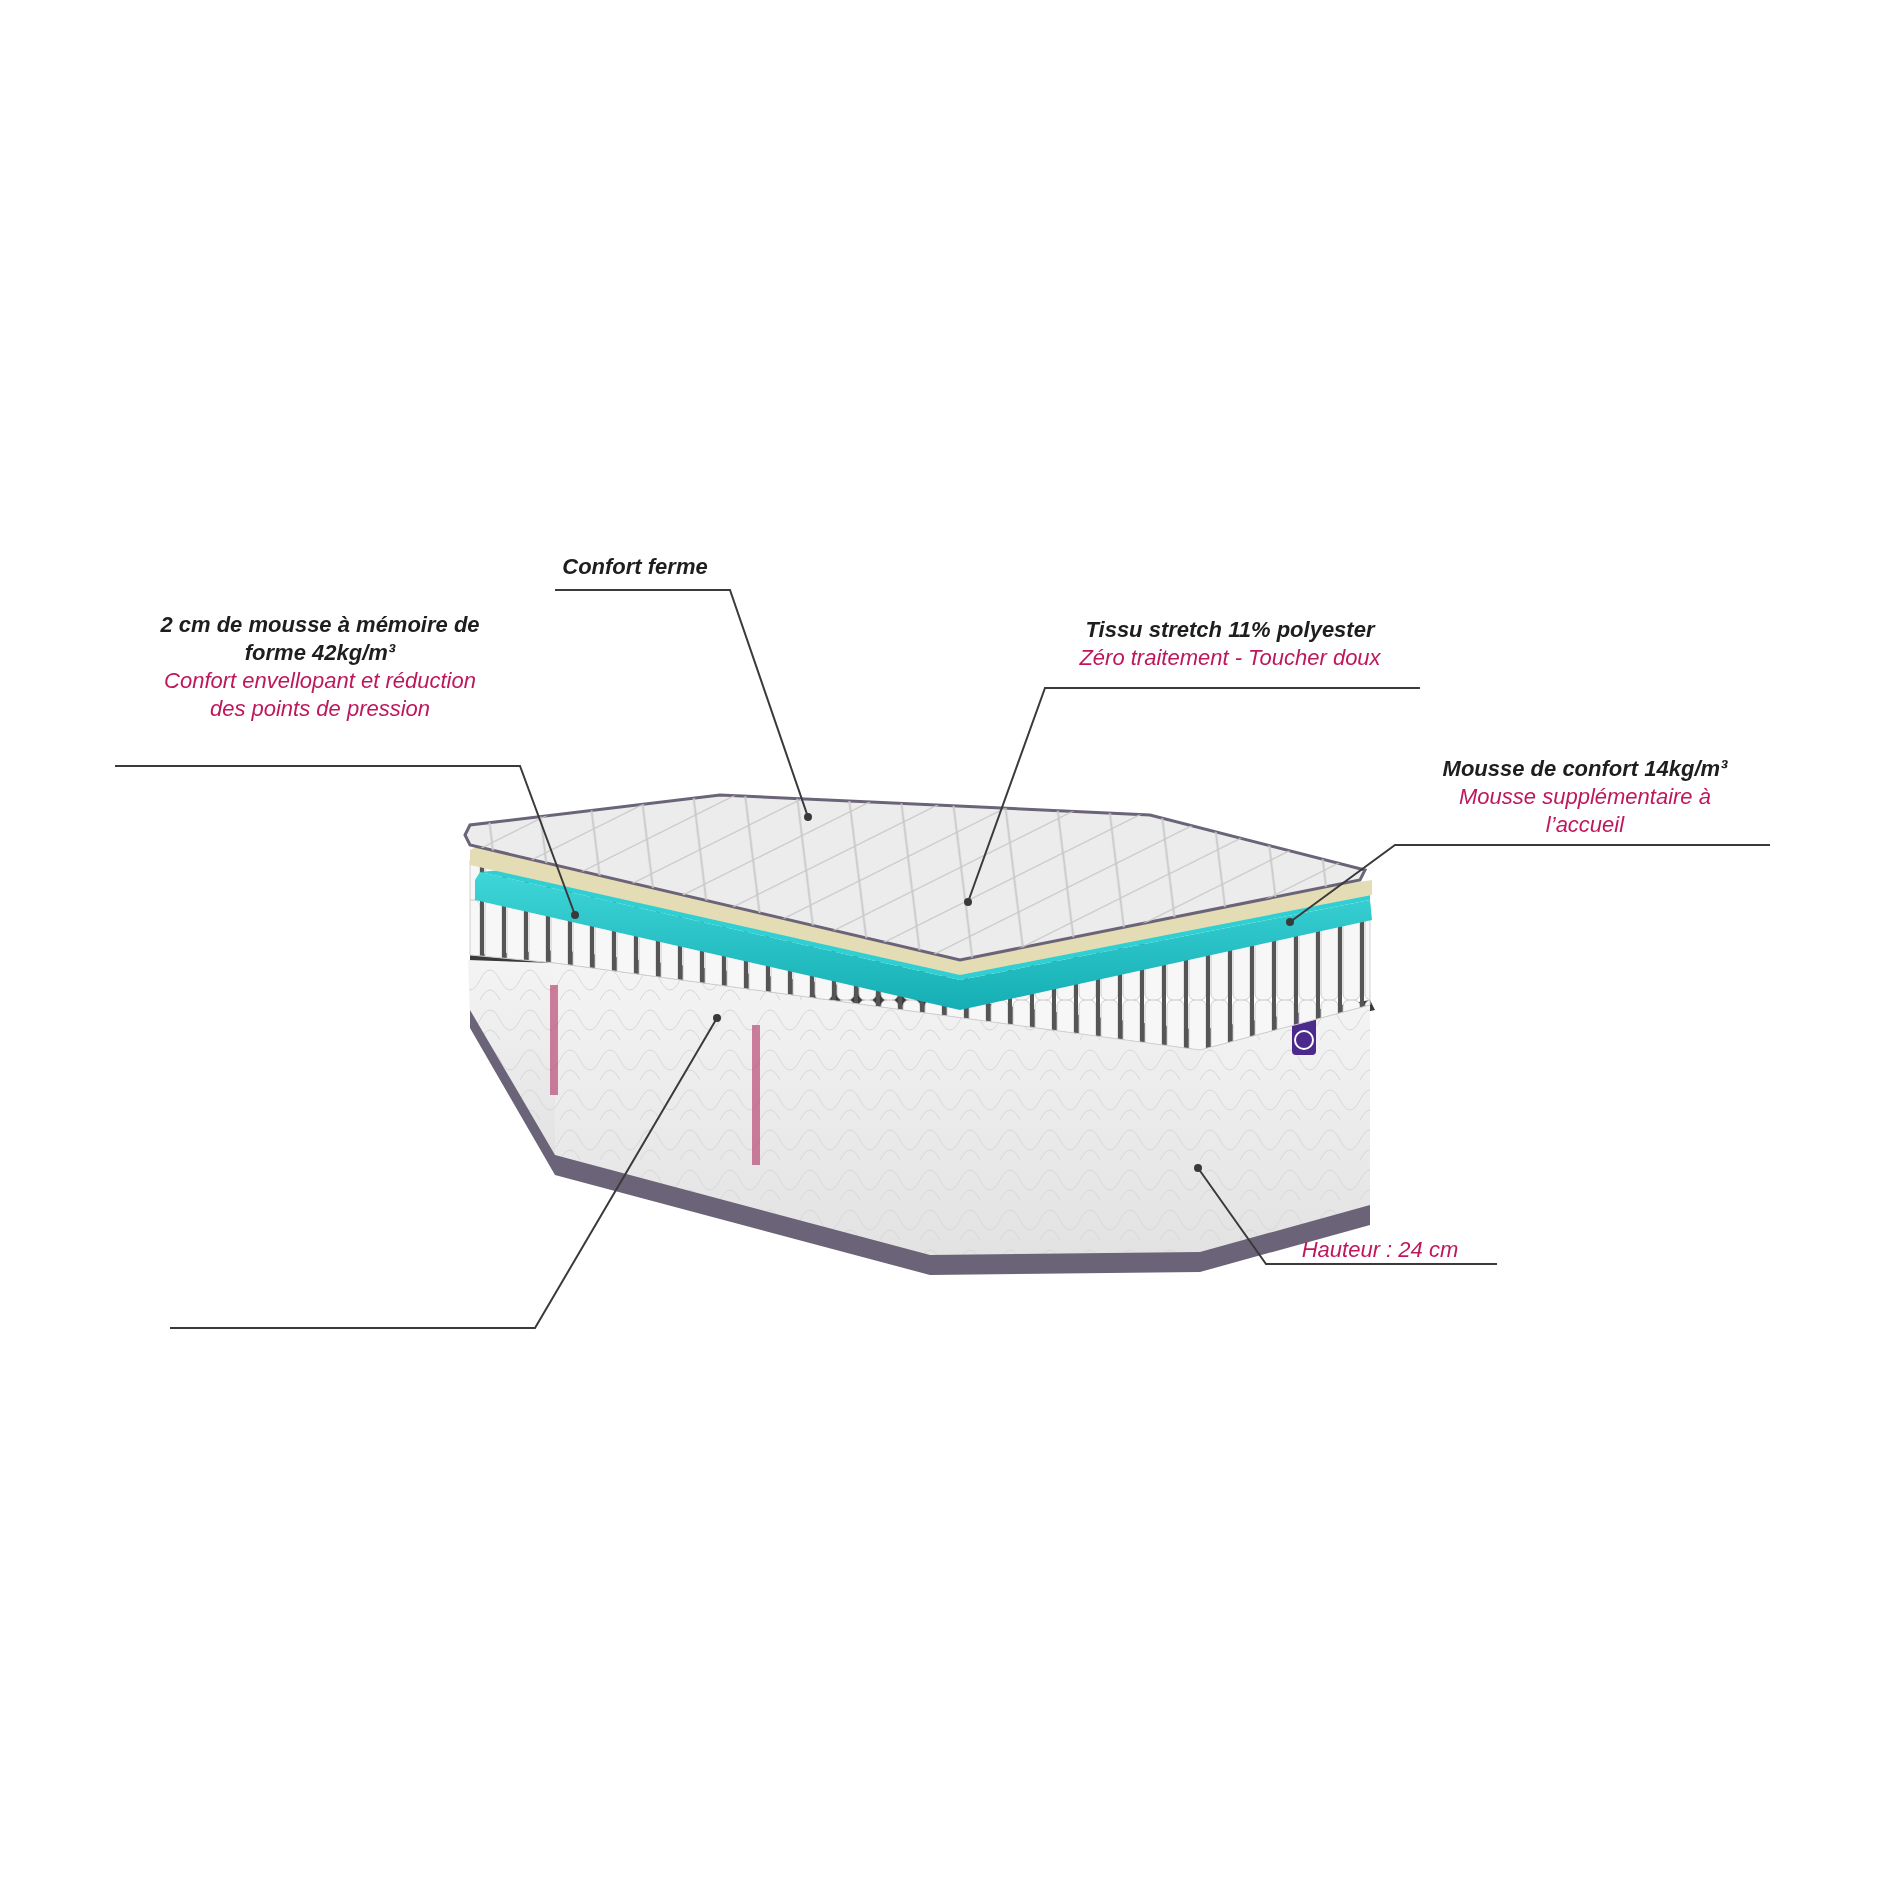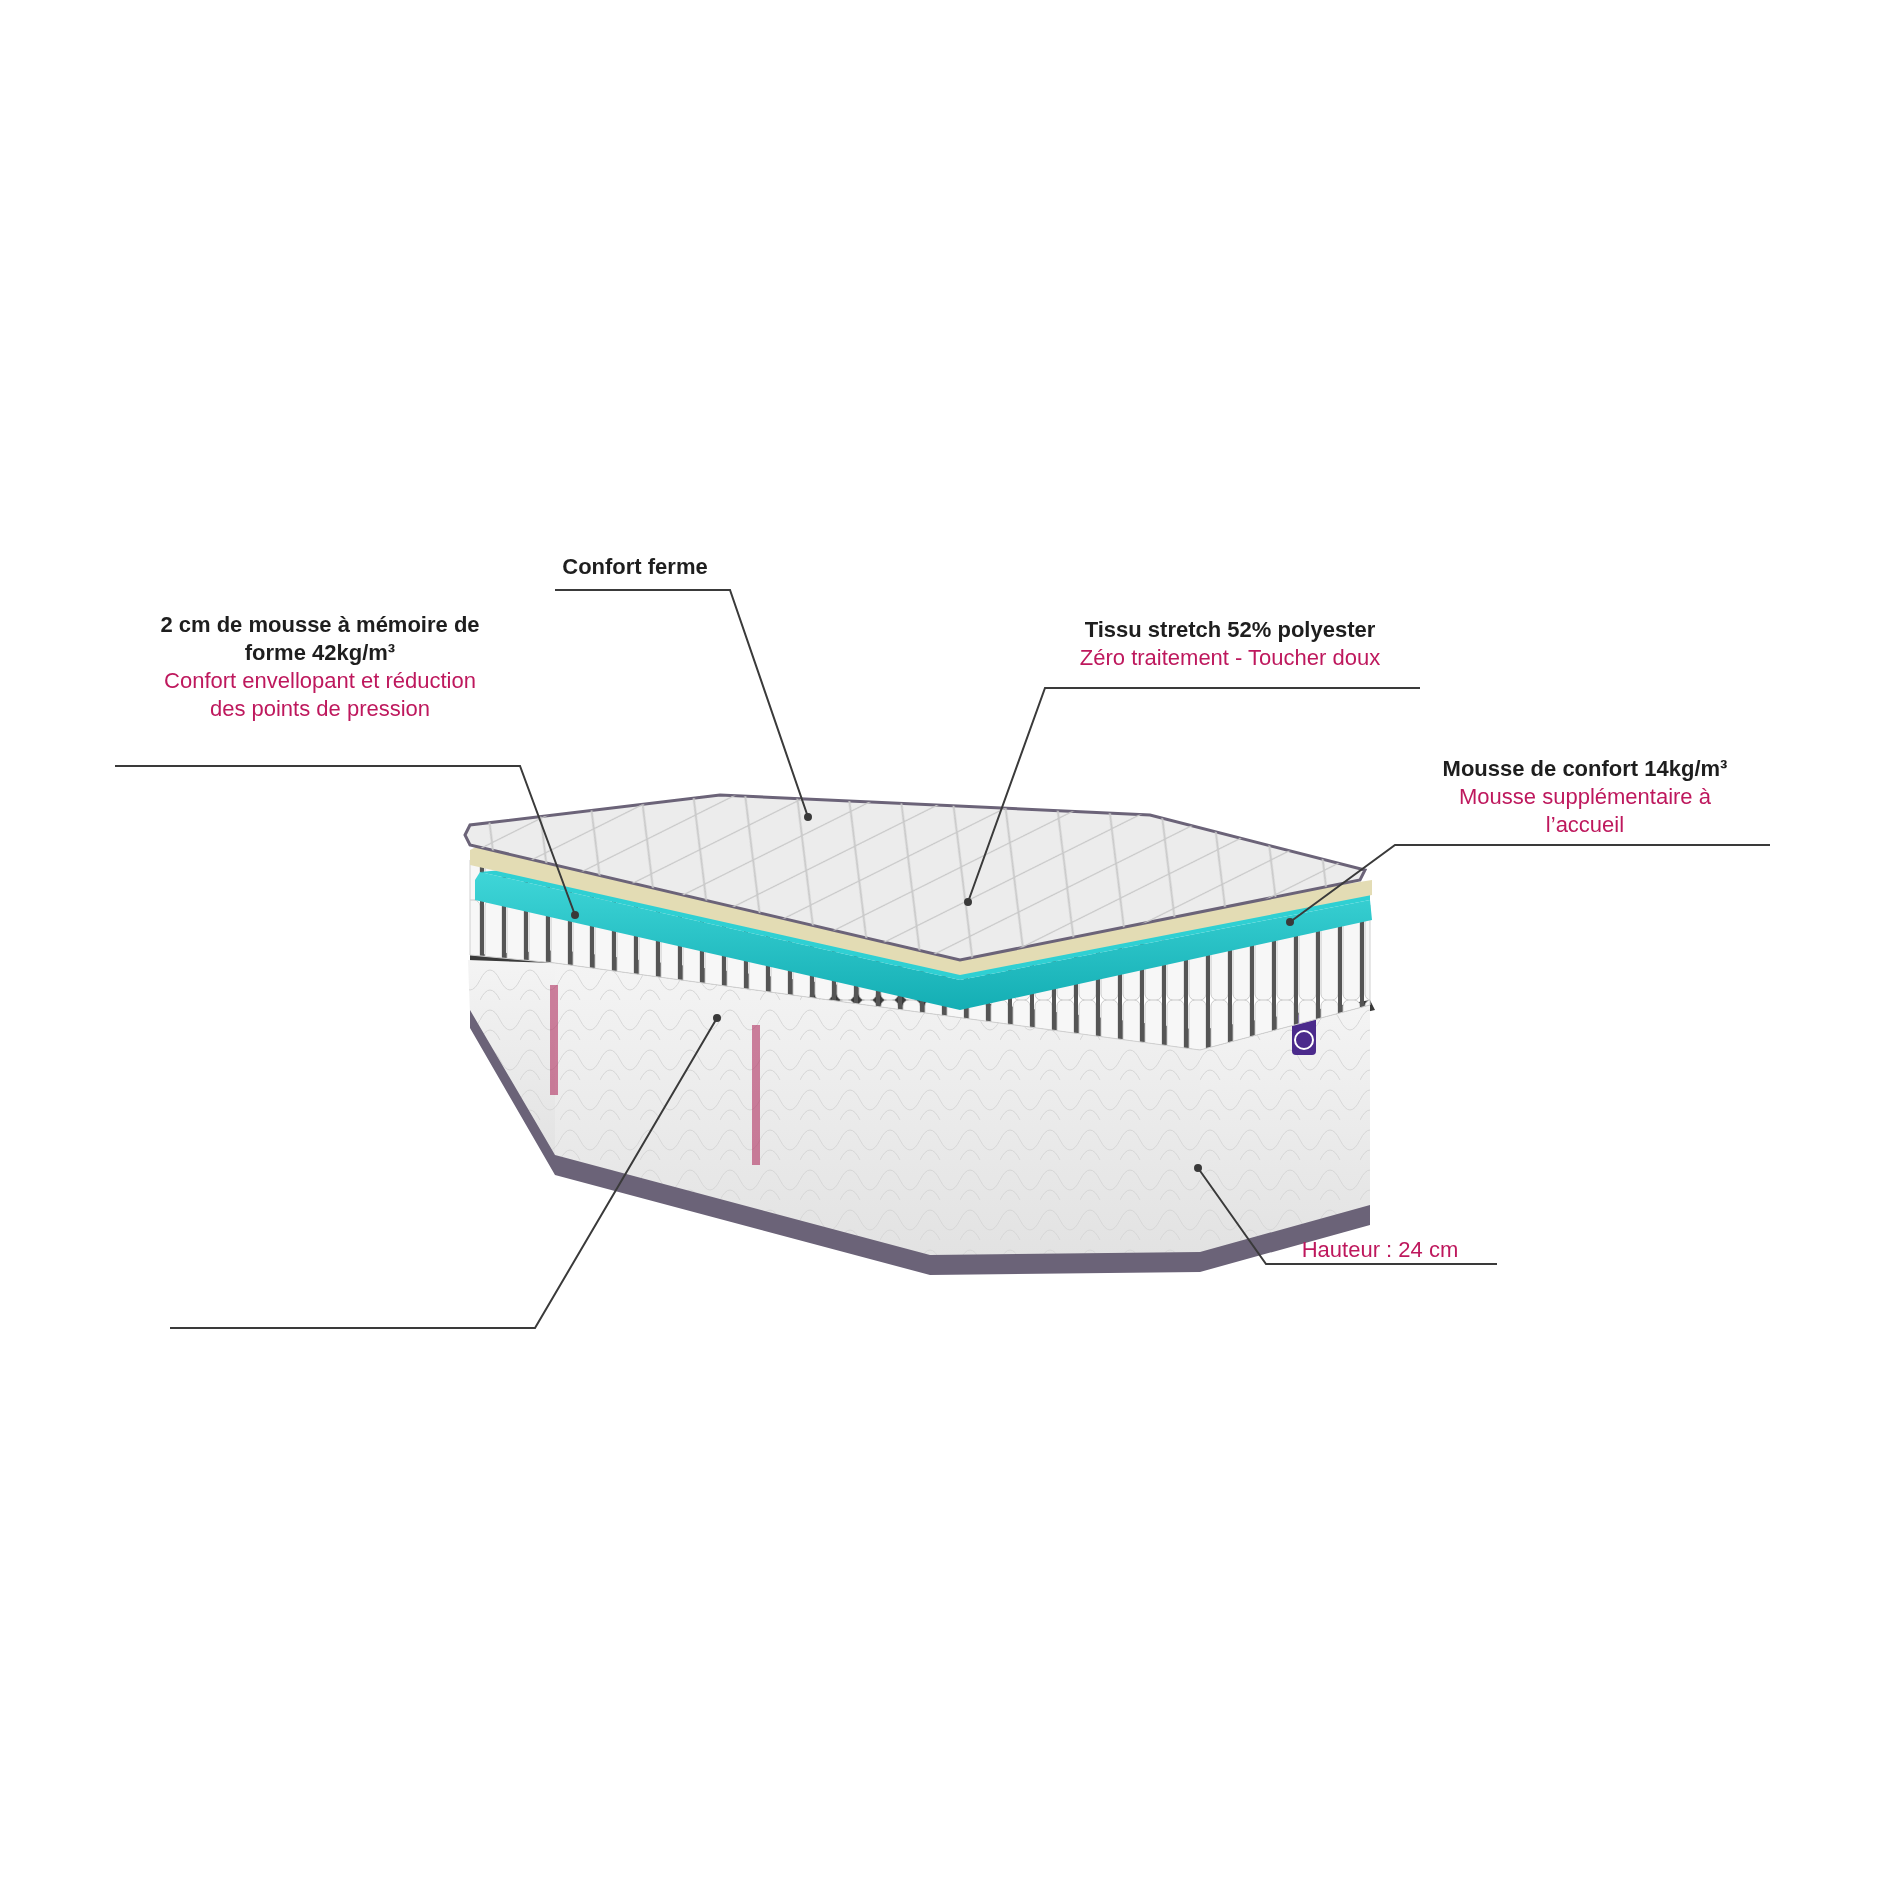--- a/index.html
+++ b/index.html
@@ -1,18 +1,18 @@
 <!DOCTYPE html>
 <html><head>
 <meta charset="utf-8">
 <style>
   html, body { margin:0; padding:0; background:#ffffff; }
   body { width:1880px; height:1880px; position:relative; overflow:hidden;
          font-family:"Liberation Sans", sans-serif; color:#2a2a2a; }
-  .stage { position:absolute; left:0; top:0; width:1880px; height:1880px; }
+  .stage { position:absolute; left:0; top:0; width:1880px; height:1880px;font-style:italic; }
   svg.art { position:absolute; left:0; top:0; }
   .label { position:absolute; text-align:center; line-height:28px; }
   .label .title { font-weight:bold; font-size:22px; color:#1e1e1e; display:block; }
   .label .desc { font-size:22px; color:#be185d; display:block; }
 </style>
 </head>
 <body>
 
 <div class="stage">
 
@@ -103,21 +103,21 @@
   </div>
 
   <div class="label" style="left:120px; top:611px; width:400px;">
     <span class="title">2 cm de mousse à mémoire de</span>
     <span class="title">forme 42kg/m³</span>
     <span class="desc">Confort envellopant et réduction</span>
     <span class="desc">des points de pression</span>
   </div>
 
   <div class="label" style="left:1040px; top:616px; width:380px;">
-    <span class="title">Tissu stretch 52% polyester</span>
+    <span class="title">Tissu stretch 11% polyester</span>
     <span class="desc">Zéro traitement - Toucher doux</span>
   </div>
 
   <div class="label" style="left:1400px; top:755px; width:370px;">
     <span class="title">Mousse de confort 14kg/m³</span>
     <span class="desc">Mousse supplémentaire à</span>
     <span class="desc">l’accueil</span>
   </div>
 
 

